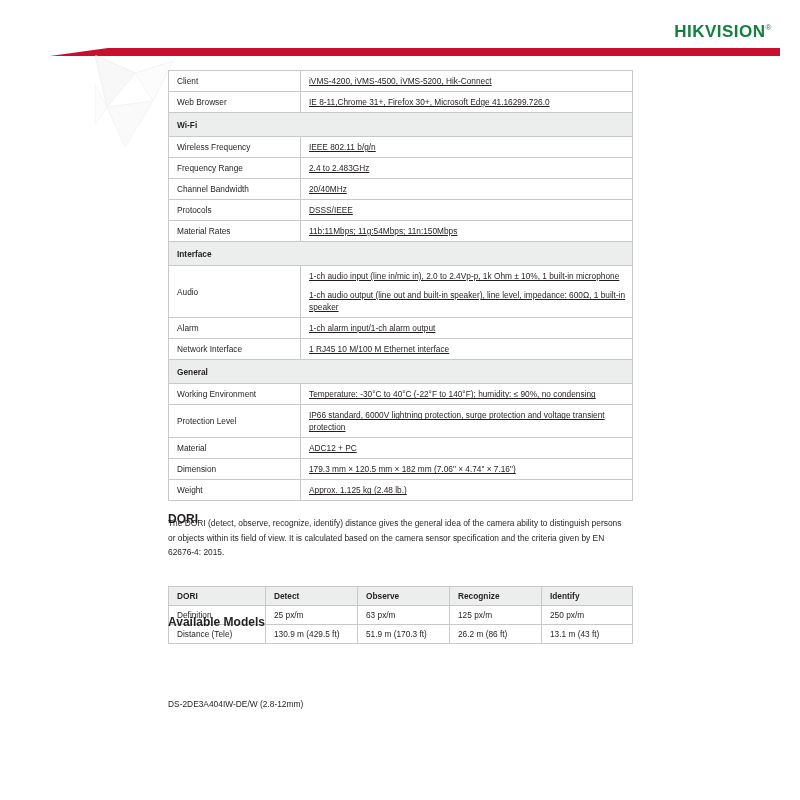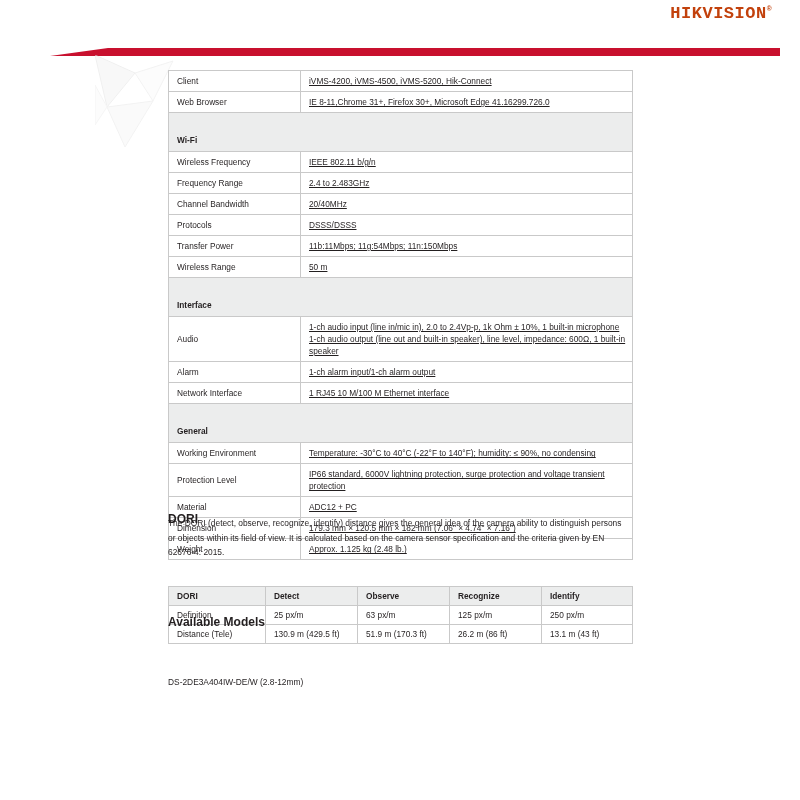--- a/index.html
+++ b/index.html
@@ -13,26 +13,26 @@
   .page {
     position: relative;
     width: 800px; height: 800px;
     overflow: hidden;
     background: #ffffff;
   }
 
   
   .brand {
     position: absolute;
-    top: 4px; right: 28px;
+    top: 22px; right: 28px;
     font-size: 17px;
     font-weight: bold;
     letter-spacing: 0.5px;
-    color: #c2410c;
-    font-family: Liberation Mono, monospace;
+    color: #15803d;
+    font-family: Liberation Sans, sans-serif;
   }
   .brand .reg {
     font-size: 8px;
     vertical-align: super;
     font-weight: normal;
   }
   .header-bar {
     position: absolute;
     top: 48px; left: 108px; right: 20px;
     height: 8px;
@@ -66,25 +66,25 @@
   }
   table.spec td {
     border: 1px solid #c9c9c9;
     padding: 4px 6px 4px 8px;
     vertical-align: middle;
   }
   table.spec td.k { width: 132px; }
   table.spec tr.section td {
     background: #eceded;
     font-weight: bold;
-    padding-top: 21px;
+    padding-top: 6px;
     padding-bottom: 5px;
   }
   .cellblock { display: block; text-decoration: underline; }
-  .cellblock + .cellblock { }
+  .cellblock + .cellblock { margin-top: 7px; }
 
   
   .sec-title {
     position: absolute;
     left: 168px;
     font-size: 12px;
     font-weight: bold;
     color: #231f20;
   }
   #dori-title { top: 512px; }
@@ -121,21 +121,21 @@
   }
   table.dori col.c0 { width: 97px; }
   table.dori col.c1 { width: 92px; }
   table.dori col.c2 { width: 92px; }
   table.dori col.c3 { width: 92px; }
 
   #models-title { top: 615px; }
   #models-list {
     position: absolute;
     left: 168px;
-    top: 675px;
+    top: 697px;
     font-size: 8.4px;
     line-height: 1.7;
   }
 </style>
 </head>
 <body>
 
 <div class="page">
 
   <div class="brand">
@@ -182,33 +182,27 @@
           </tr>
           <tr>
             <td class="k">Channel Bandwidth</td>
             <td>
               <span class="cellblock">20/40MHz</span>
             </td>
           </tr>
           <tr>
             <td class="k">Protocols</td>
             <td>
-              <span class="cellblock">DSSS/DSSS</span>
-            </td>
-          </tr>
-          <tr>
-            <td class="k">Transfer Power</td>
+              <span class="cellblock">DSSS/IEEE</span>
+            </td>
+          </tr>
+          <tr>
+            <td class="k">Material Rates</td>
             <td>
               <span class="cellblock">11b:11Mbps; 11g:54Mbps; 11n:150Mbps</span>
-            </td>
-          </tr>
-          <tr>
-            <td class="k">Wireless Range</td>
-            <td>
-              <span class="cellblock">50 m</span>
             </td>
           </tr>
           <tr class="section">
             <td colspan="2">Interface</td>
           </tr>
           <tr>
             <td class="k">Audio</td>
             <td>
               <span class="cellblock">1-ch audio input (line in/mic in), 2.0 to 2.4Vp-p, 1k Ohm ± 10%, 1 built-in microphone</span>
               <span class="cellblock">1-ch audio output (line out and built-in speaker), line level, impedance: 600Ω, 1 built-in speaker</span>

